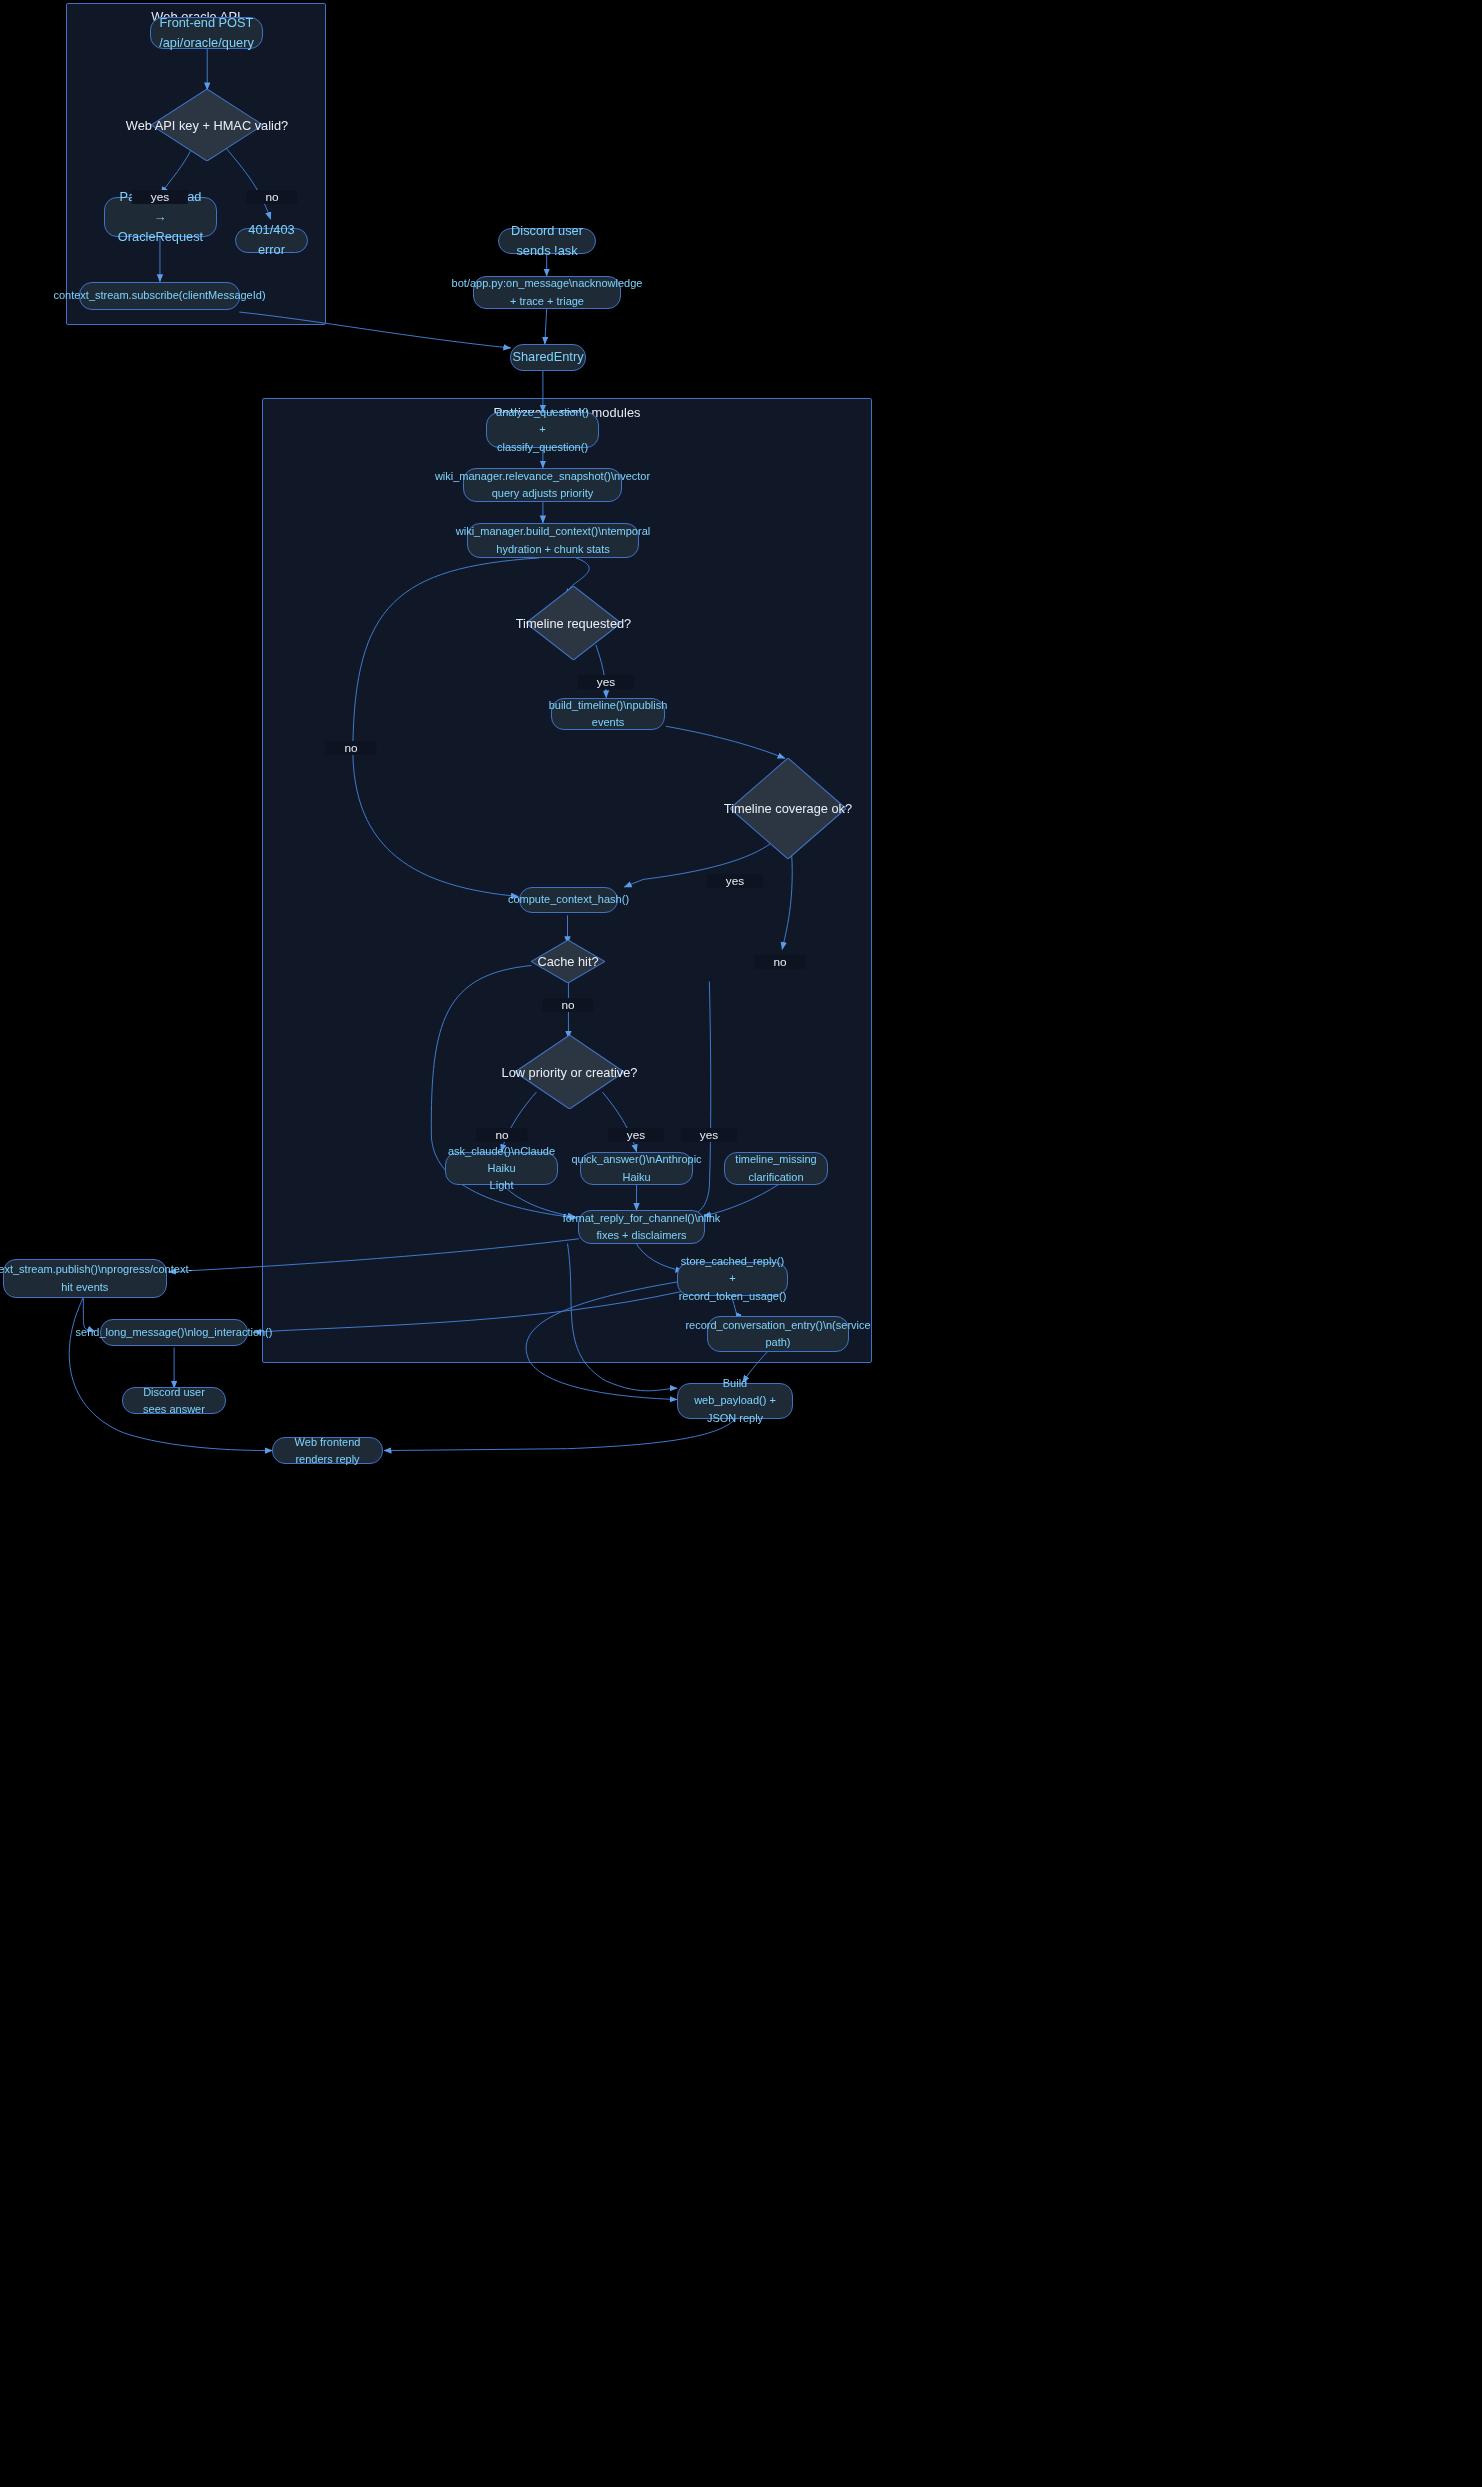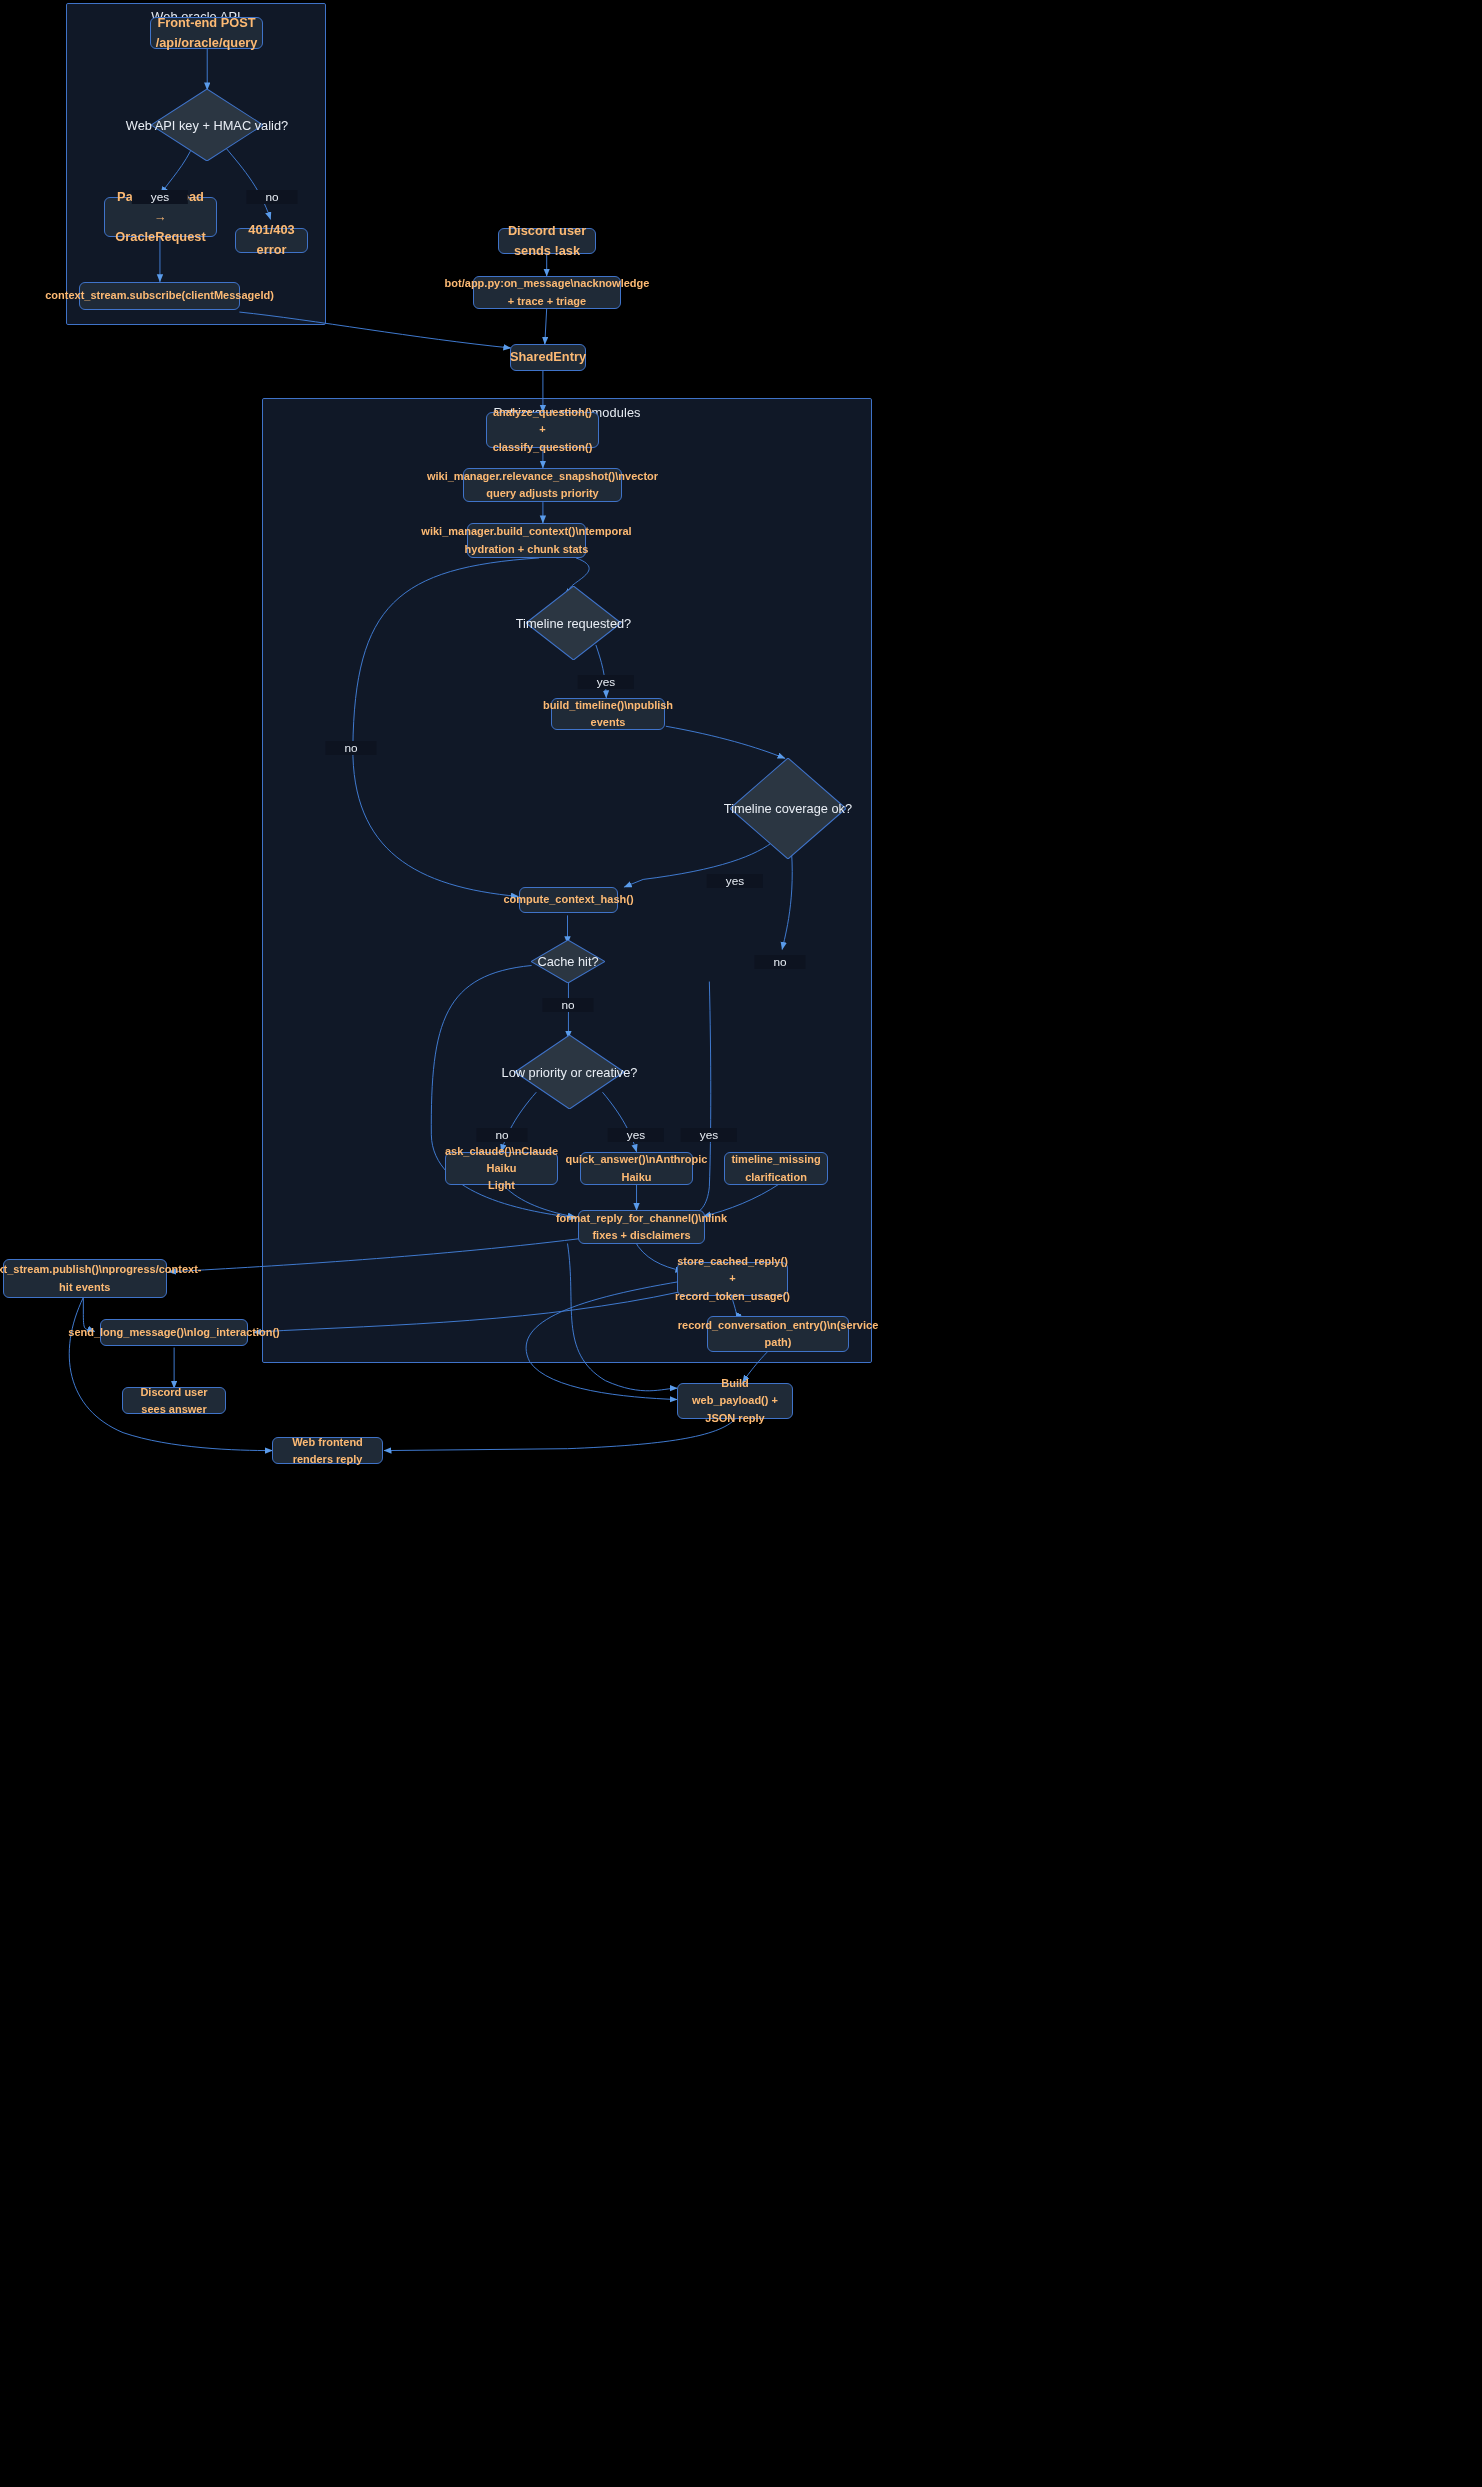--- a/index.html
+++ b/index.html
@@ -41,31 +41,30 @@
     text-align: center;
     color: #e6ebf2;
     font-size: 12.8px;
     letter-spacing: 0.1px;
   }
   .node {
     position: absolute;
     box-sizing: border-box;
     background: #1f2a37;
     border: 1.1px solid #3f73c9;
-    border-radius: 6px;
-    color: #fdba74;
+    border-radius: 13px;
+    color: #7dd3fc;
     display: flex;
     align-items: center;
     justify-content: center;
     text-align: center;
     line-height: 1.55;
     padding: 1.9px 7.6px;
     font-size: 12.8px;
     white-space: pre-line;
-    font-weight: bold;
   }
   .node.small { font-size: 11px; }
   .diamond-wrap {
     position: absolute;
     display: flex;
     align-items: center;
     justify-content: center;
   }
   .diamond-shape {
     position: absolute;
@@ -177,21 +176,21 @@
 + trace + triage</div>
 
   <div class="node" style="left:510px; top:344px; width:76px; height:26.5px;">SharedEntry</div>
 
   <div class="node small" style="left:486px; top:412px; width:113px; height:36px;">analyze_question() +
 classify_question()</div>
 
   <div class="node small" style="left:463px; top:468px; width:159px; height:34px;">wiki_manager.relevance_snapshot()\nvector
 query adjusts priority</div>
 
-  <div class="node small" style="left:467px; top:523px; width:119px; height:35px;">wiki_manager.build_context()\ntemporal
+  <div class="node small" style="left:467px; top:523px; width:172px; height:35px;">wiki_manager.build_context()\ntemporal
 hydration + chunk stats</div>
 
   <div class="diamond-wrap" style="left:526px; top:586px; width:95px; height:74px;">
     <svg class="diamond-shape" viewBox="0 0 100 78" preserveAspectRatio="none">
       <polygon points="50,0 100,39 50,78 0,39" fill="#2b3642" stroke="#3f73c9" stroke-width="1.1"></polygon>
     </svg>
     <span class="diamond-text">Timeline requested?</span>
   </div>
 
   <div class="node small" style="left:551px; top:698px; width:114px; height:32px;">build_timeline()\npublish

